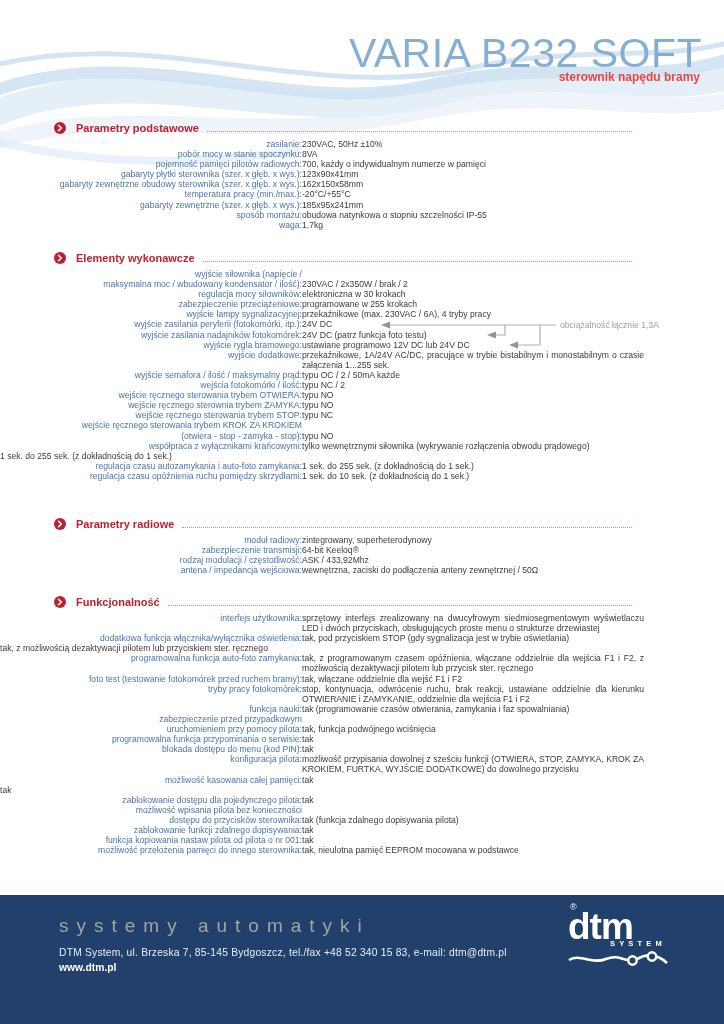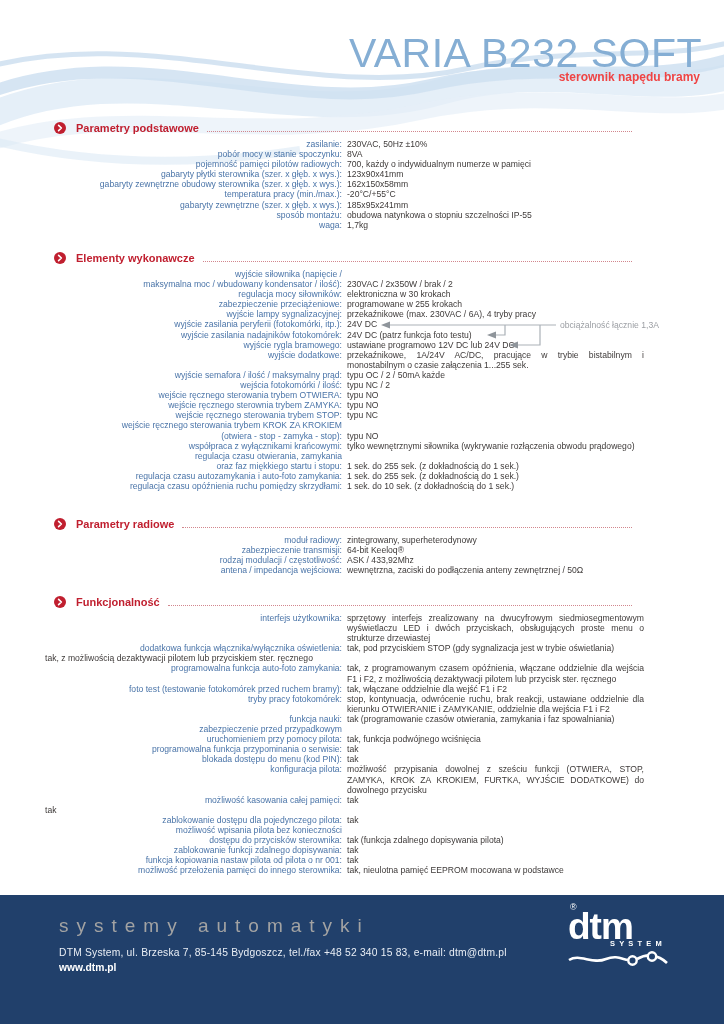--- a/index.html
+++ b/index.html
@@ -19,28 +19,28 @@
     position:absolute;top:70px;right:24px;
     font-size:12px;color:#ef4444;font-weight:700;
   }
   
   .section{position:absolute;left:0;width:656px;}
   .sec-head{display:flex;align-items:center;height:14px;padding-left:54px;padding-right:24px;}
   .sec-icon{width:12px;height:12px;flex:0 0 12px;margin-right:10px;}
   .sec-title{font-size:11px;font-weight:700;color:#c01f2f;white-space:nowrap;margin-right:8px;}
   .sec-leader{flex:1;border-bottom:1px dotted #d2868d;height:7px;}
   .rows{margin-top:4px;}
-  .row{display:flex;align-items:flex-start;padding-left:40px;padding-right:12px;}
+  .row{display:flex;align-items:flex-start;padding-right:12px;}
   .row.bottom{align-items:flex-end;}
   .lbl{
     flex:0 0 302px;width:302px;text-align:right;color:#4a74a8;
     font-size:8.6px;line-height:10.1px;white-space:pre-line;
   }
   .val{
-    flex:1;margin-left:5px;color:#3e3a39;font-size:8.6px;line-height:10.1px;
+    flex:1;color:#3e3a39;font-size:8.6px;line-height:10.1px;
     text-align:justify;font-weight:500;
   }
   
   .anno-svg{position:absolute;top:0;left:0;width:724px;height:1024px;pointer-events:none;}
   .anno-text{
     position:absolute;left:560px;top:320px;font-size:8.6px;color:#9b9ea3;white-space:nowrap;
   }
   
   .footer{
     position:absolute;left:0;bottom:0;width:724px;height:129px;background:#21406b;
@@ -192,22 +192,20 @@
           <div class="row bottom">
             <span class="lbl">wejście ręcznego sterowania trybem KROK ZA KROKIEM
 (otwiera - stop - zamyka - stop):</span>
             <span class="val">typu NO</span>
           </div>
           <div class="row">
             <span class="lbl">współpraca z wyłącznikami krańcowymi:</span>
             <span class="val">tylko wewnętrznymi siłownika (wykrywanie rozłączenia obwodu prądowego)</span>
           </div>
           <div class="row bottom">
-            <span class="lbl">regulacja czasu otwierania, zamykania
-oraz faz miękkiego startu i stopu:</span>
             <span class="val">1 sek. do 255 sek. (z dokładnością do 1 sek.)</span>
           </div>
           <div class="row">
             <span class="lbl">regulacja czasu autozamykania i auto-foto zamykania:</span>
             <span class="val">1 sek. do 255 sek. (z dokładnością do 1 sek.)</span>
           </div>
           <div class="row">
             <span class="lbl">regulacja czasu opóźnienia ruchu pomiędzy skrzydłami:</span>
             <span class="val">1 sek. do 10 sek. (z dokładnością do 1 sek.)</span>
           </div>

